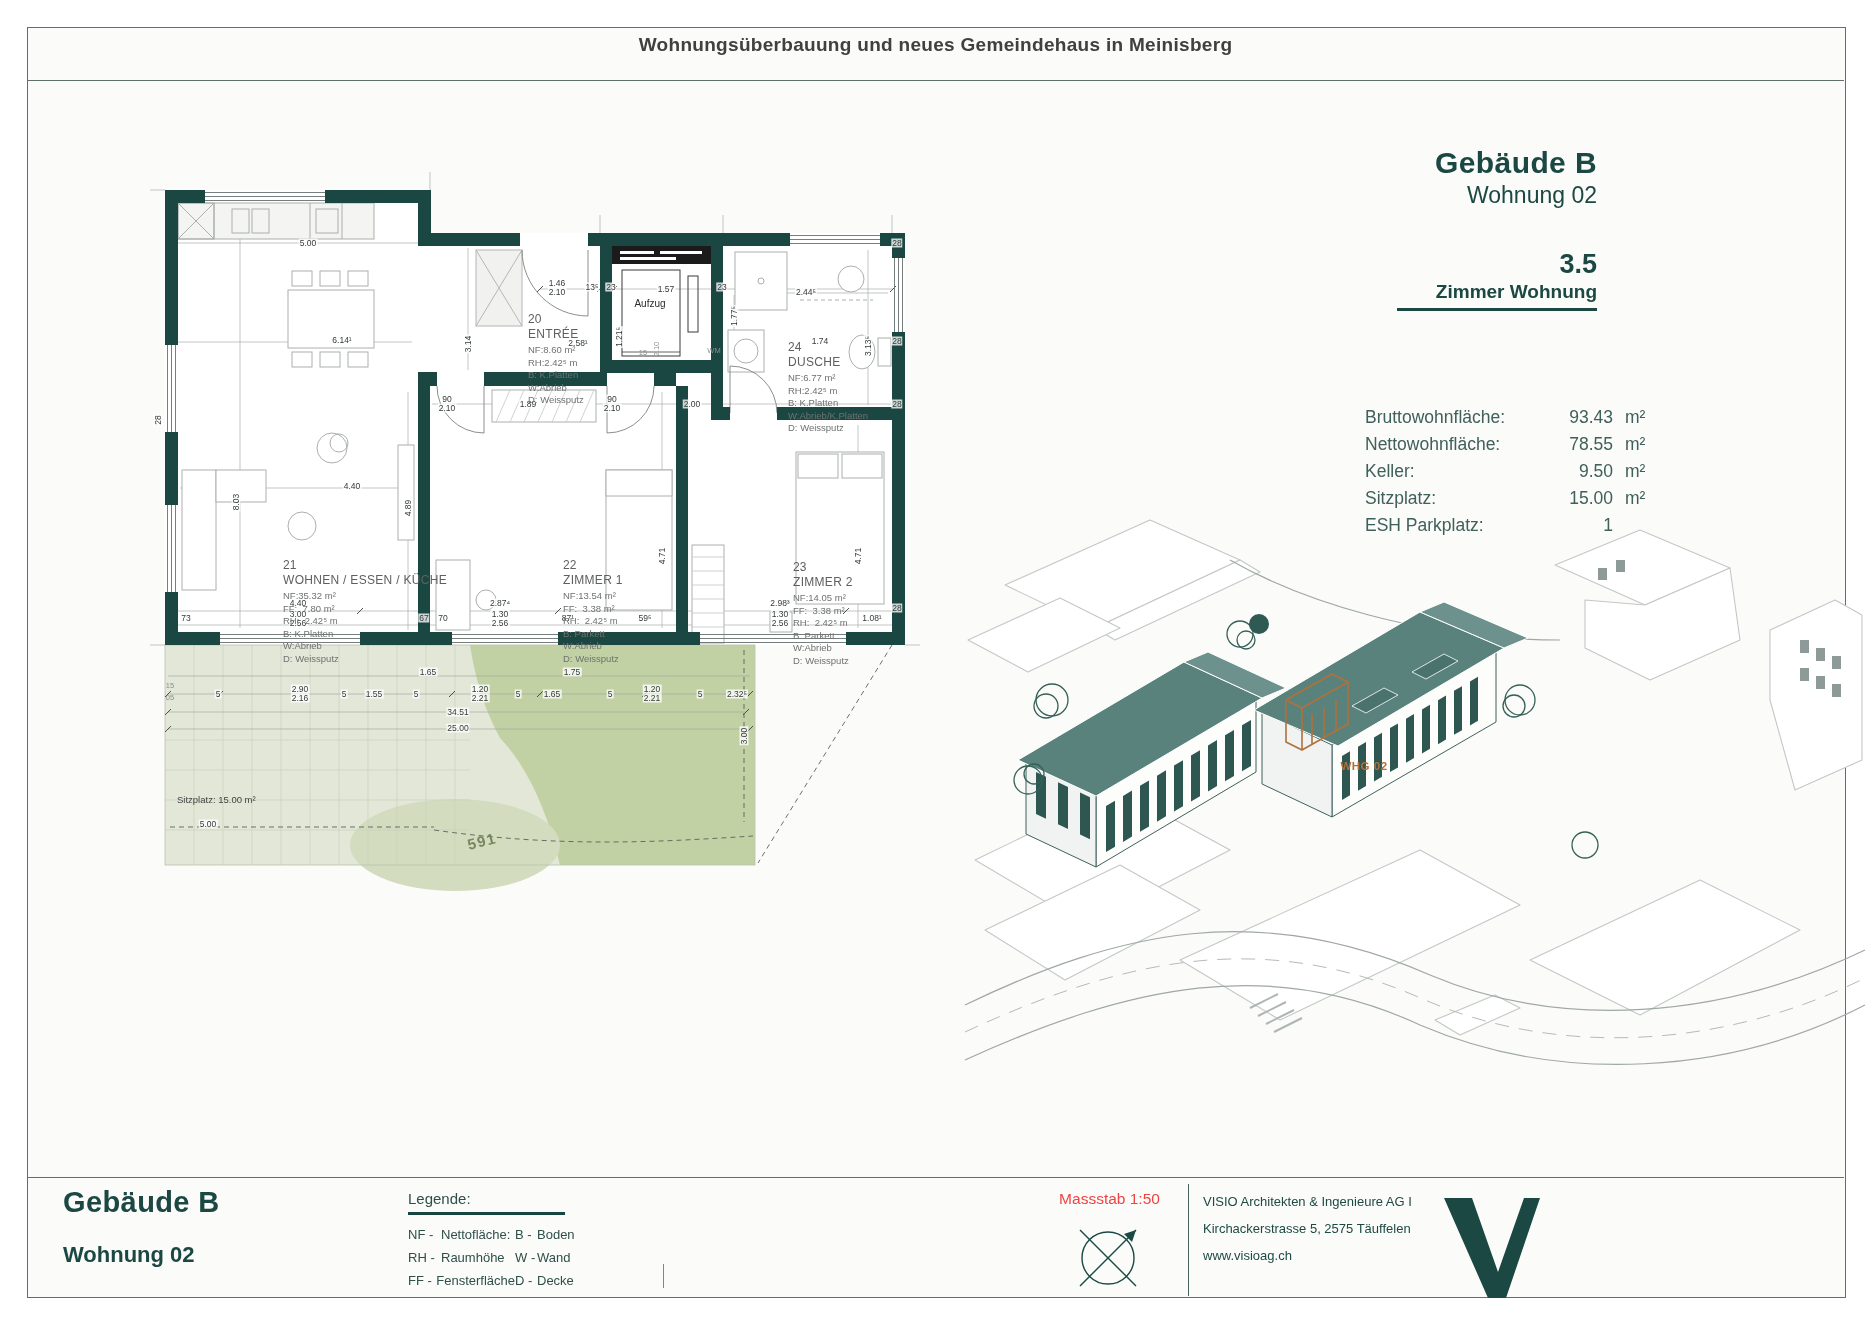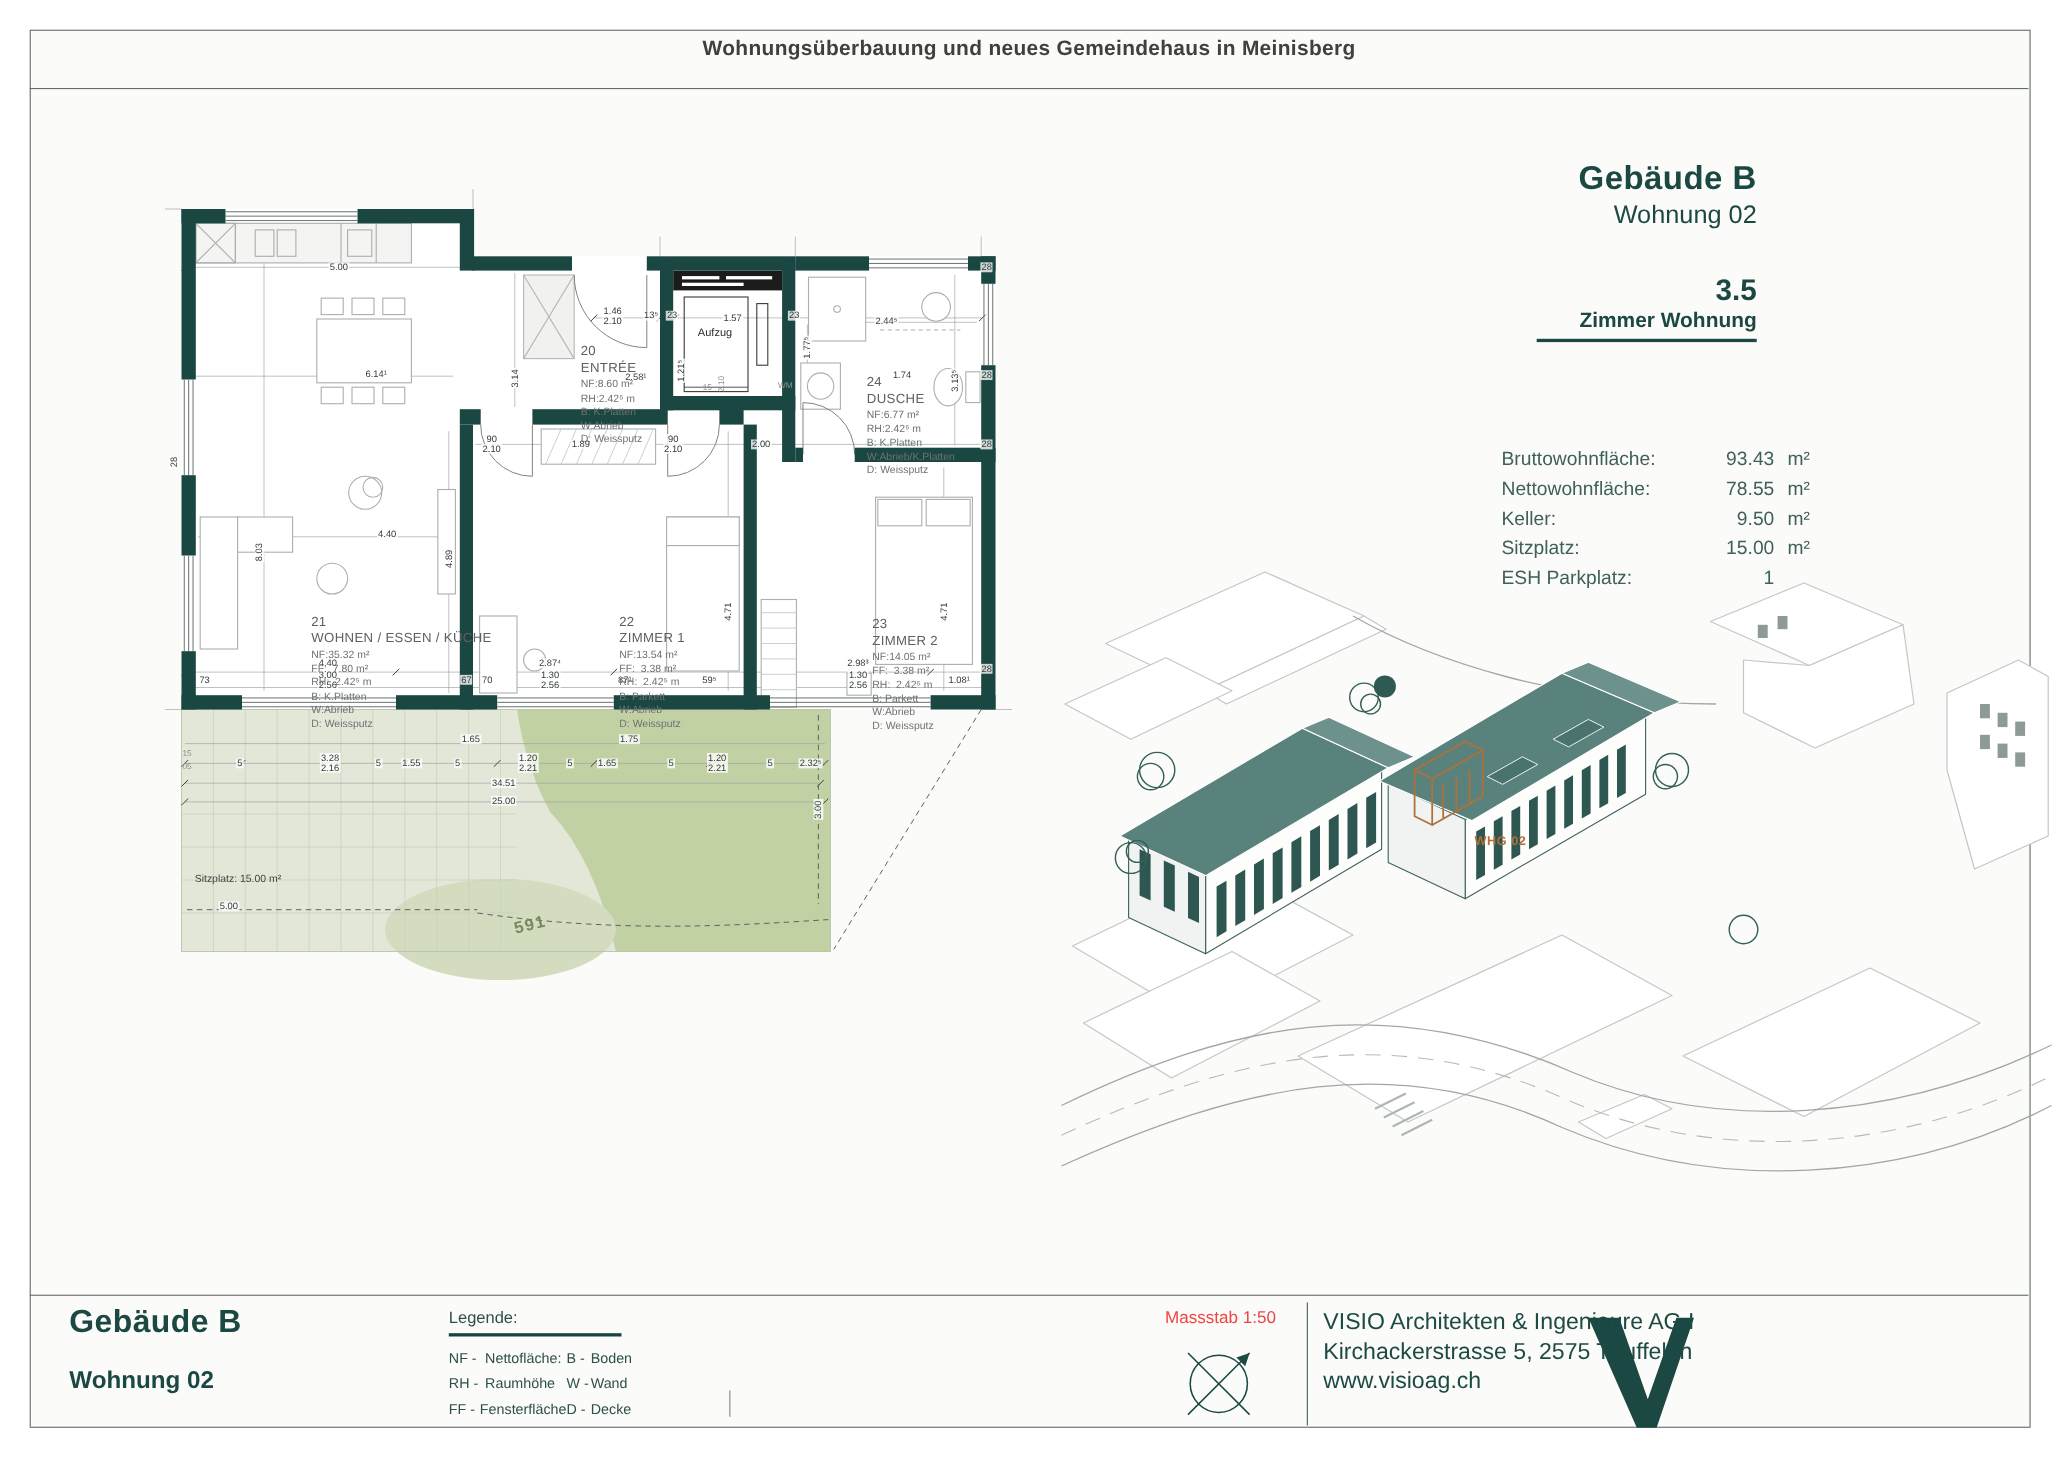--- a/index.html
+++ b/index.html
@@ -53,21 +53,21 @@
   #legend-rule{width:157px;height:2.6px;background:#17453f;margin:5px 0 12px 0;}
   .legend-cols{display:flex;}
   .legend-col{display:flex;flex-direction:column;gap:8px;font-size:13px;}
   .legend-col.c1{width:107px;}
   .legend-item{display:flex;white-space:nowrap;}
   .legend-abbr{width:33px;}
   #legend .c2 .legend-abbr{width:22px;}
   #ftr-tick{position:absolute;left:663px;top:1264px;height:24px;border-left:1px solid #7a8a88;}
   #scale-label{position:absolute;left:1032px;top:1190px;width:155px;text-align:center;font-size:15.5px;color:#ef4444;}
   #ftr-divider{position:absolute;left:1188px;top:1184px;height:112px;border-left:1.2px solid #44615d;}
-  #firm-block{position:absolute;left:1203px;top:1188px;font-size:21px;line-height:27px;color:#1d4a44;}
+  #firm-block{position:absolute;left:1203px;top:1188px;font-size:13px;line-height:27px;color:#1d4a44;}
 </style>
 </head>
 <body>
 
 <div id="frame"></div>
 <div id="title-bar">Wohnungsüberbauung und neues Gemeindehaus in Meinisberg</div>
 <div id="title-line"></div>
 
 <svg id="linework" width="1873" height="1325" viewBox="0 0 1873 1325">
 
@@ -508,21 +508,21 @@
       <span class="dim" style="left: 780px; top: 603px; transform: translate(-50%, -50%);">2.98³</span>
       <span class="dim" style="left: 780px; top: 614px; transform: translate(-50%, -50%);">1.30</span>
       <span class="dim" style="left: 780px; top: 623px; transform: translate(-50%, -50%);">2.56</span>
       <span class="dim" style="left: 872px; top: 618px; transform: translate(-50%, -50%);">1.08¹</span>
       <span class="dim" style="left: 897px; top: 608px; transform: translate(-50%, -50%);">28</span>
       <span class="dim" style="left: 428px; top: 672px; transform: translate(-50%, -50%);">1.65</span>
       <span class="dim" style="left: 572px; top: 672px; transform: translate(-50%, -50%);">1.75</span>
       <span class="dim tiny" style="left: 170px; top: 685px; transform: translate(-50%, -50%);">15</span>
       <span class="dim tiny" style="left: 170px; top: 697px; transform: translate(-50%, -50%);">05</span>
       <span class="dim" style="left: 218px; top: 694px; transform: translate(-50%, -50%);">5</span>
-      <span class="dim" style="left: 300px; top: 689px; transform: translate(-50%, -50%);">3.28</span>
+      <span class="dim" style="left: 300px; top: 689px; transform: translate(-50%, -50%);">2.90</span>
       <span class="dim" style="left: 300px; top: 698px; transform: translate(-50%, -50%);">2.16</span>
       <span class="dim" style="left: 344px; top: 694px; transform: translate(-50%, -50%);">5</span>
       <span class="dim" style="left: 374px; top: 694px; transform: translate(-50%, -50%);">1.55</span>
       <span class="dim" style="left: 416px; top: 694px; transform: translate(-50%, -50%);">5</span>
       <span class="dim" style="left: 480px; top: 689px; transform: translate(-50%, -50%);">1.20</span>
       <span class="dim" style="left: 480px; top: 698px; transform: translate(-50%, -50%);">2.21</span>
       <span class="dim" style="left: 518px; top: 694px; transform: translate(-50%, -50%);">5</span>
       <span class="dim" style="left: 552px; top: 694px; transform: translate(-50%, -50%);">1.65</span>
       <span class="dim" style="left: 610px; top: 694px; transform: translate(-50%, -50%);">5</span>
       <span class="dim" style="left: 652px; top: 689px; transform: translate(-50%, -50%);">1.20</span>

